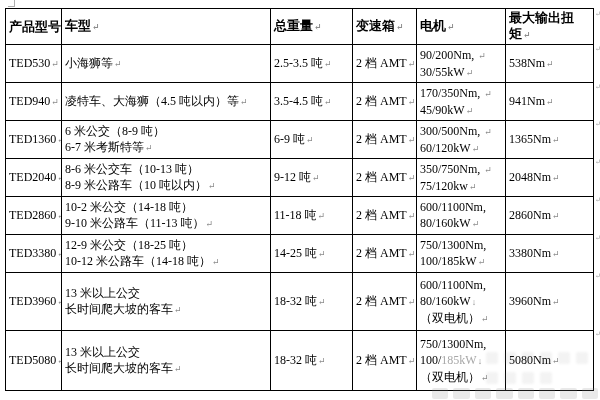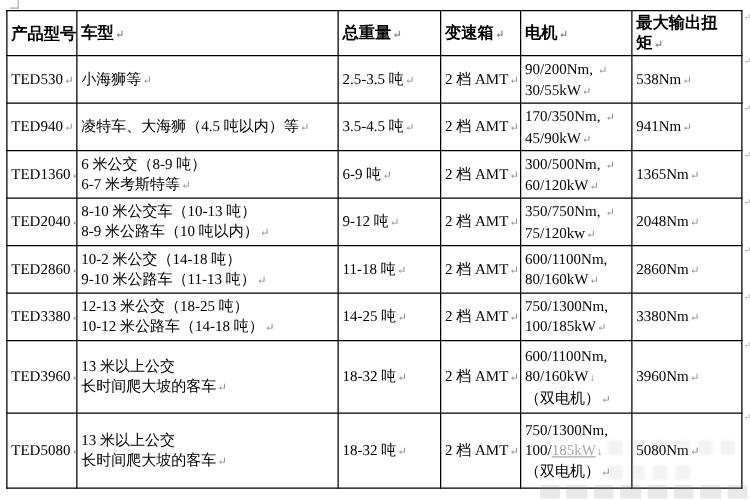--- a/index.html
+++ b/index.html
@@ -16,21 +16,21 @@
     border-collapse:collapse;table-layout:fixed;
   }
   .doc-table th,.doc-table td{
     border:1px solid #000;padding:1px 3px;vertical-align:middle;text-align:left;
     overflow:hidden;
   }
   .doc-table th{font-weight:bold;font-size:13px;}
   .doc-table td{font-size:12px;font-weight:normal;}
   .line{line-height:16px;white-space:nowrap;}
   .mark{color:#8c8c8c;font-size:9px;padding-left:1px;}
-  .faded{color:#a8a8a8;text-decoration:underline;}
+  .faded{color:#a8a8a8;}
   tr.r-hdr{height:35px;}
   tr.r-std{height:38px;}
   tr.r-tall1{height:58px;}
   tr.r-tall2{height:60px;}
   .row-end-mark{
     position:absolute;left:595px;color:#9a9a9a;font-size:7px;line-height:7px;
   }
   .watermark{
     position:absolute;left:432px;top:388px;width:166px;height:11px;
     display:flex;gap:5px;opacity:.18;filter:blur(.6px);
@@ -140,21 +140,21 @@
         </td>
     <td>
           <div class="line">1365Nm<span class="mark">↵</span></div>
         </td>
   </tr>
   <tr class="r-std">
     <td>
           <div class="line">TED2040<span class="mark">↵</span></div>
         </td>
     <td>
-          <div class="line">8-10 米公交车（10-13 吨）</div>
+          <div class="line">8-6 米公交车（10-13 吨）</div>
           <div class="line">8-9 米公路车（10 吨以内）<span class="mark">↵</span></div>
         </td>
     <td>
           <div class="line">9-12 吨<span class="mark">↵</span></div>
         </td>
     <td>
           <div class="line">2 档 AMT<span class="mark">↵</span></div>
         </td>
     <td>
           <div class="line">350/750Nm, <span class="mark">↵</span></div>
@@ -184,21 +184,21 @@
         </td>
     <td>
           <div class="line">2860Nm<span class="mark">↵</span></div>
         </td>
   </tr>
   <tr class="r-std">
     <td>
           <div class="line">TED3380<span class="mark">↵</span></div>
         </td>
     <td>
-          <div class="line">12-13 米公交（18-25 吨）</div>
+          <div class="line">12-9 米公交（18-25 吨）</div>
           <div class="line">10-12 米公路车（14-18 吨）<span class="mark">↵</span></div>
         </td>
     <td>
           <div class="line">14-25 吨<span class="mark">↵</span></div>
         </td>
     <td>
           <div class="line">2 档 AMT<span class="mark">↵</span></div>
         </td>
     <td>
           <div class="line">750/1300Nm,</div>

